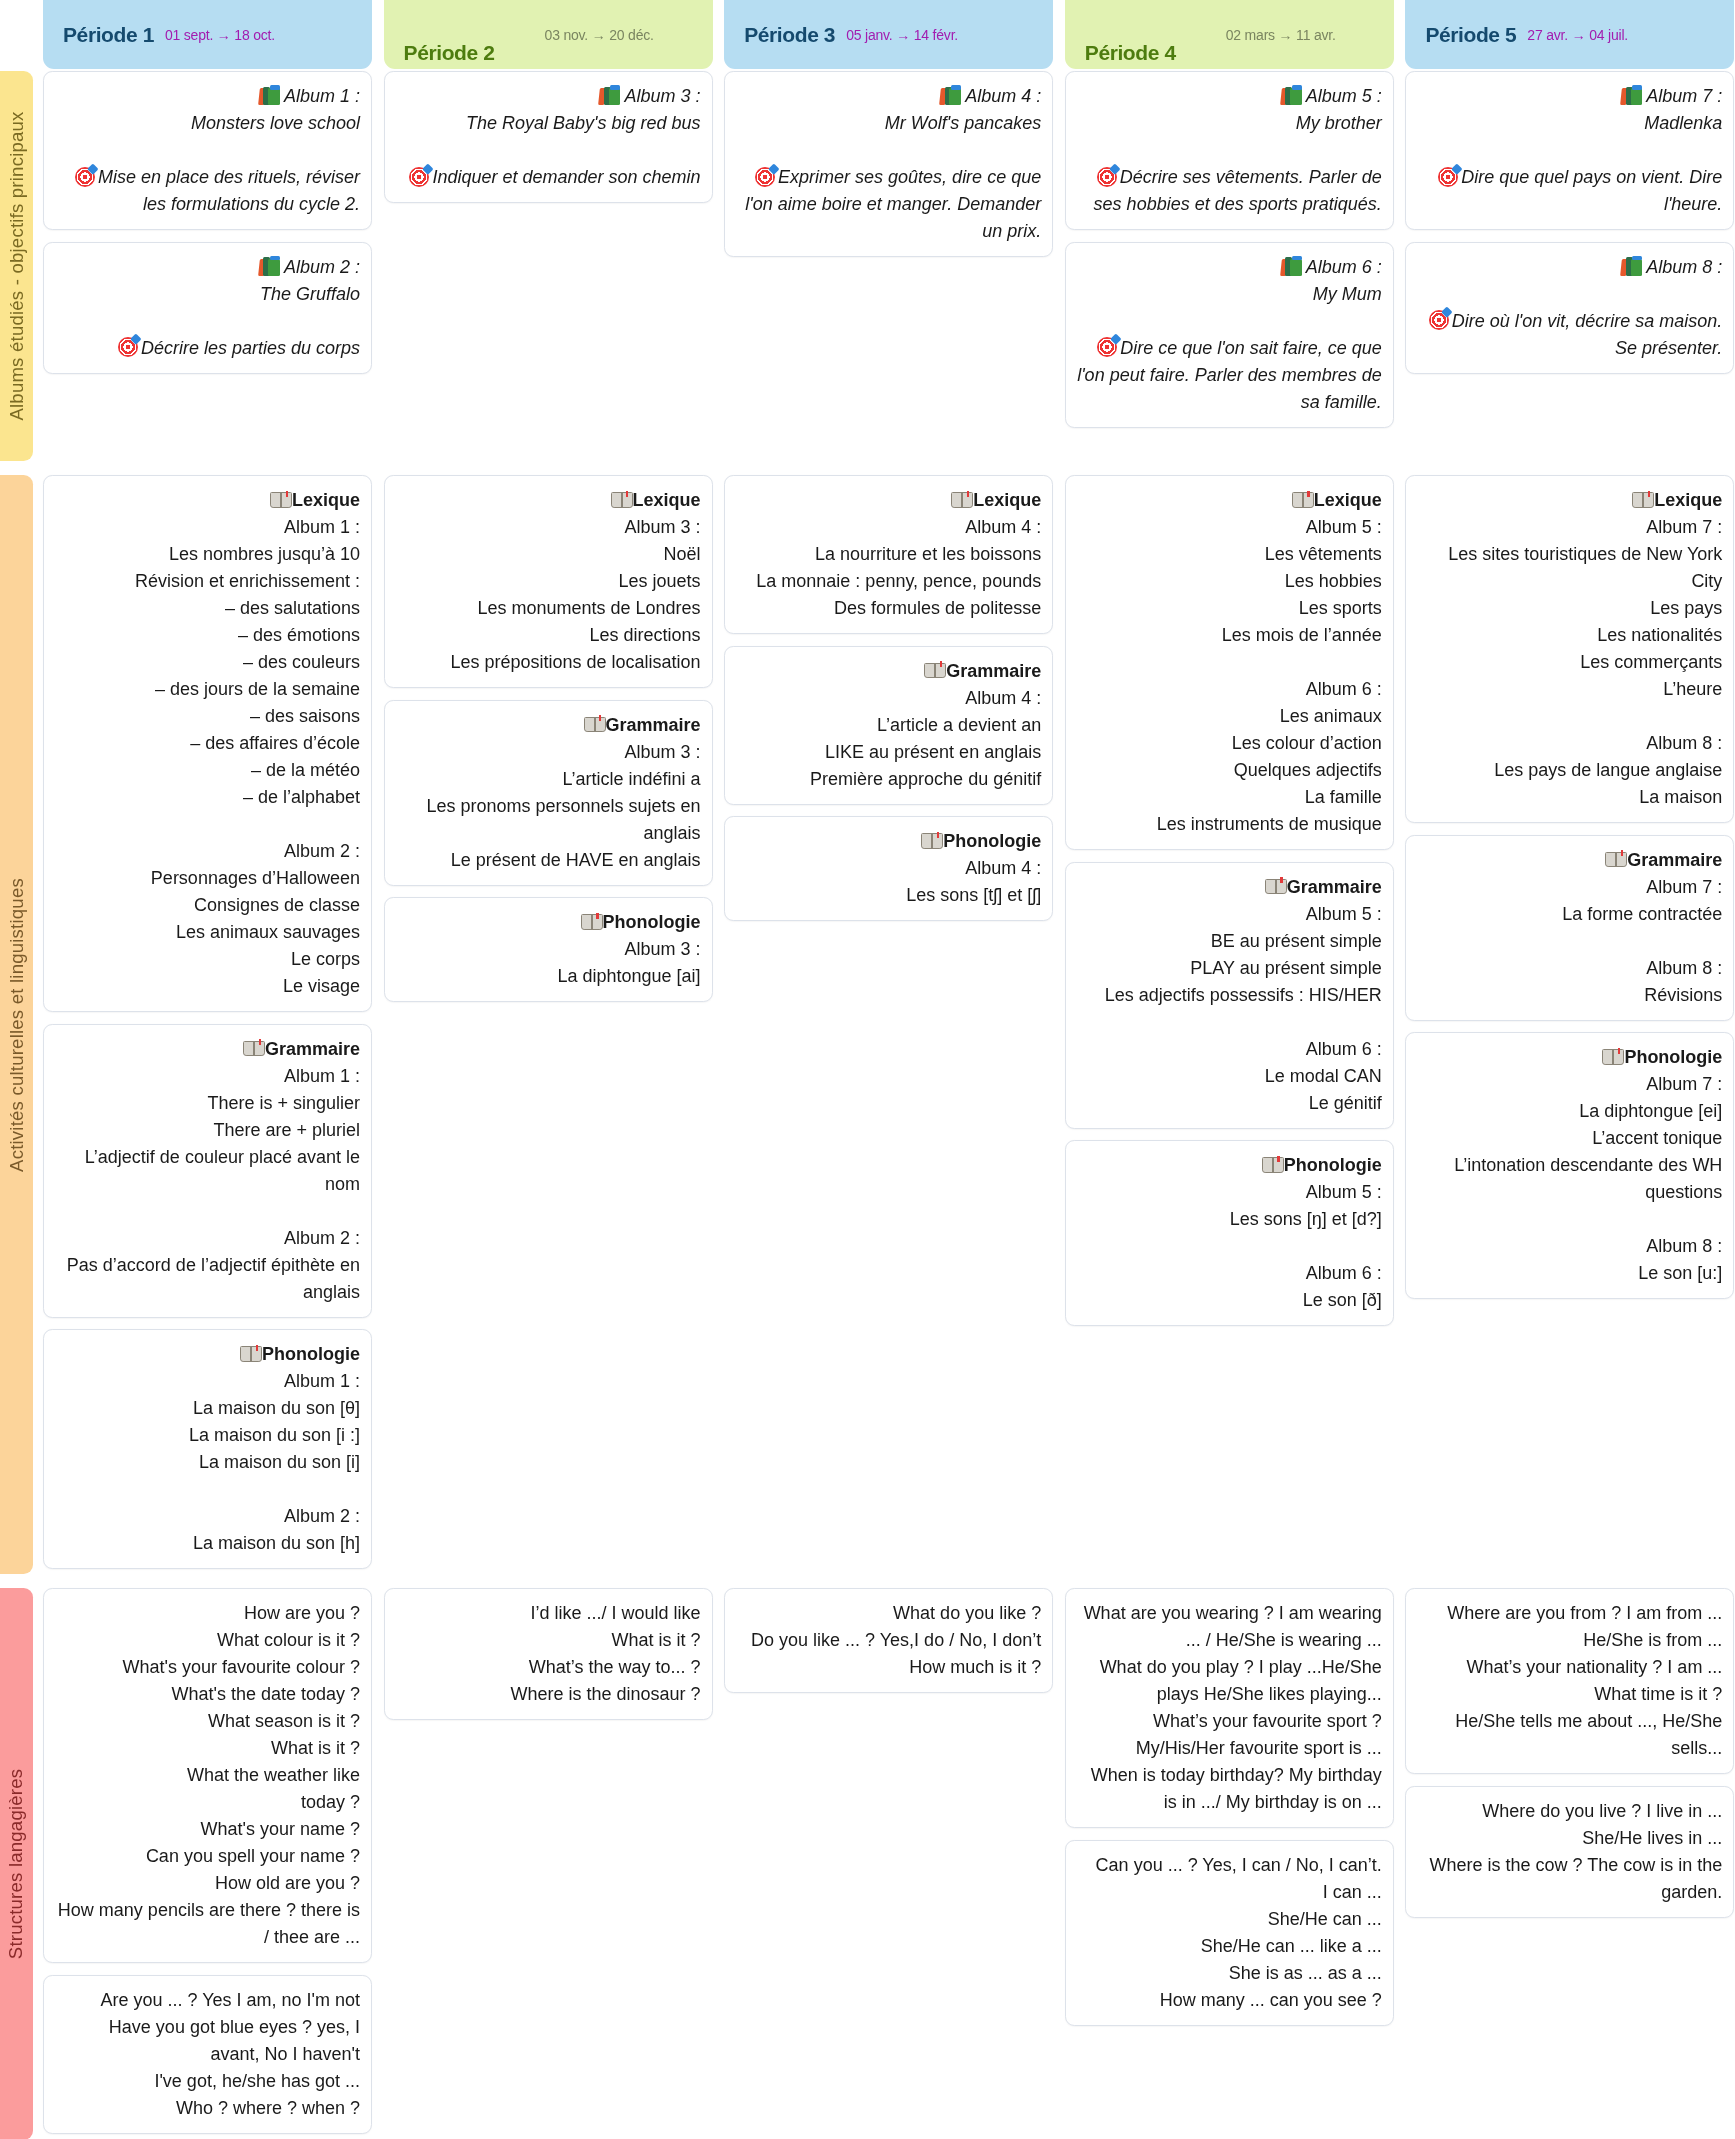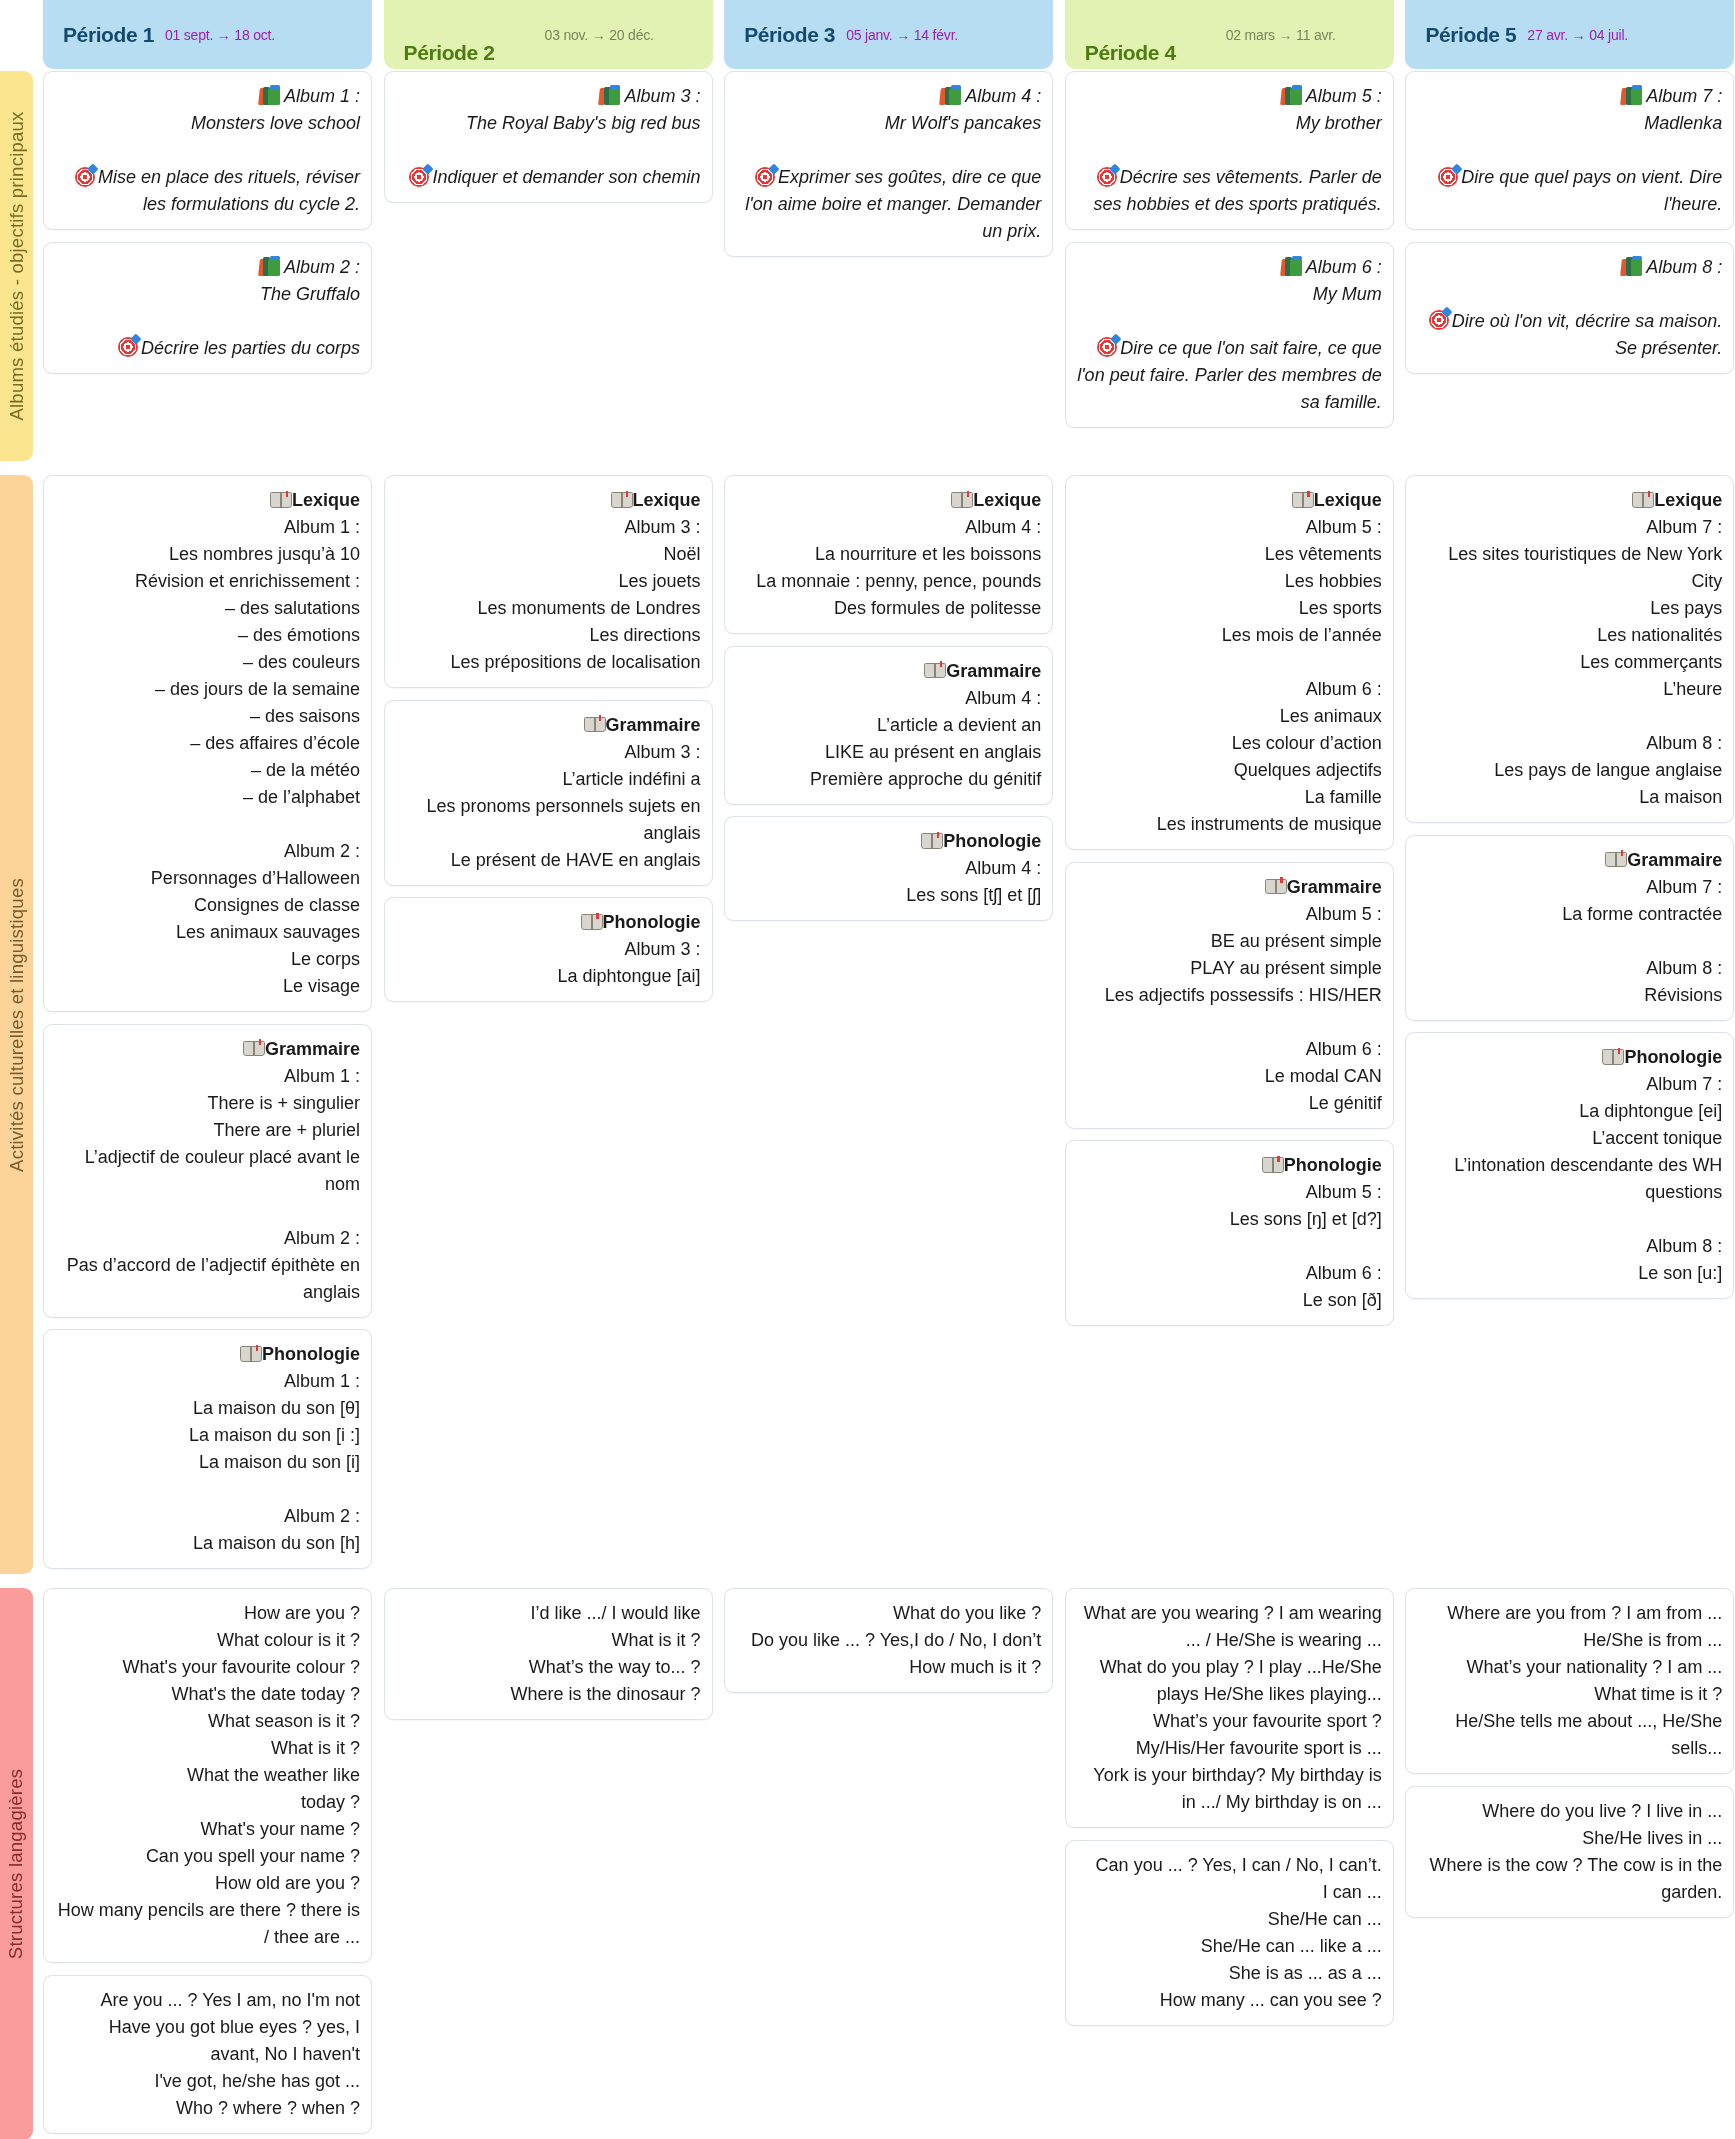--- a/index.html
+++ b/index.html
@@ -380,21 +380,21 @@
           <span class="line">Do you like ... ? Yes,I do / No, I don’t</span>
           <span class="line">How much is it ?</span>
         </div>
       </div>
       <div class="col">
         <div class="card">
           <span class="line">What are you wearing ? I am wearing ... / He/She is wearing ...</span>
           <span class="line">What do you play ? I play ...He/She plays He/She likes playing...</span>
           <span class="line">What’s your favourite sport ?</span>
           <span class="line">My/His/Her favourite sport is ...</span>
-          <span class="line">York is your birthday? My birthday is in .../ My birthday is on ...</span>
+          <span class="line">When is today birthday? My birthday is in .../ My birthday is on ...</span>
         </div>
         <div class="card">
           <span class="line">Can you ... ? Yes, I can / No, I can’t.</span>
           <span class="line">I can ...</span>
           <span class="line">She/He can ...</span>
           <span class="line">She/He can ... like a ...</span>
           <span class="line">She is as ... as a ...</span>
           <span class="line">How many ... can you see ?</span>
         </div>
       </div>

